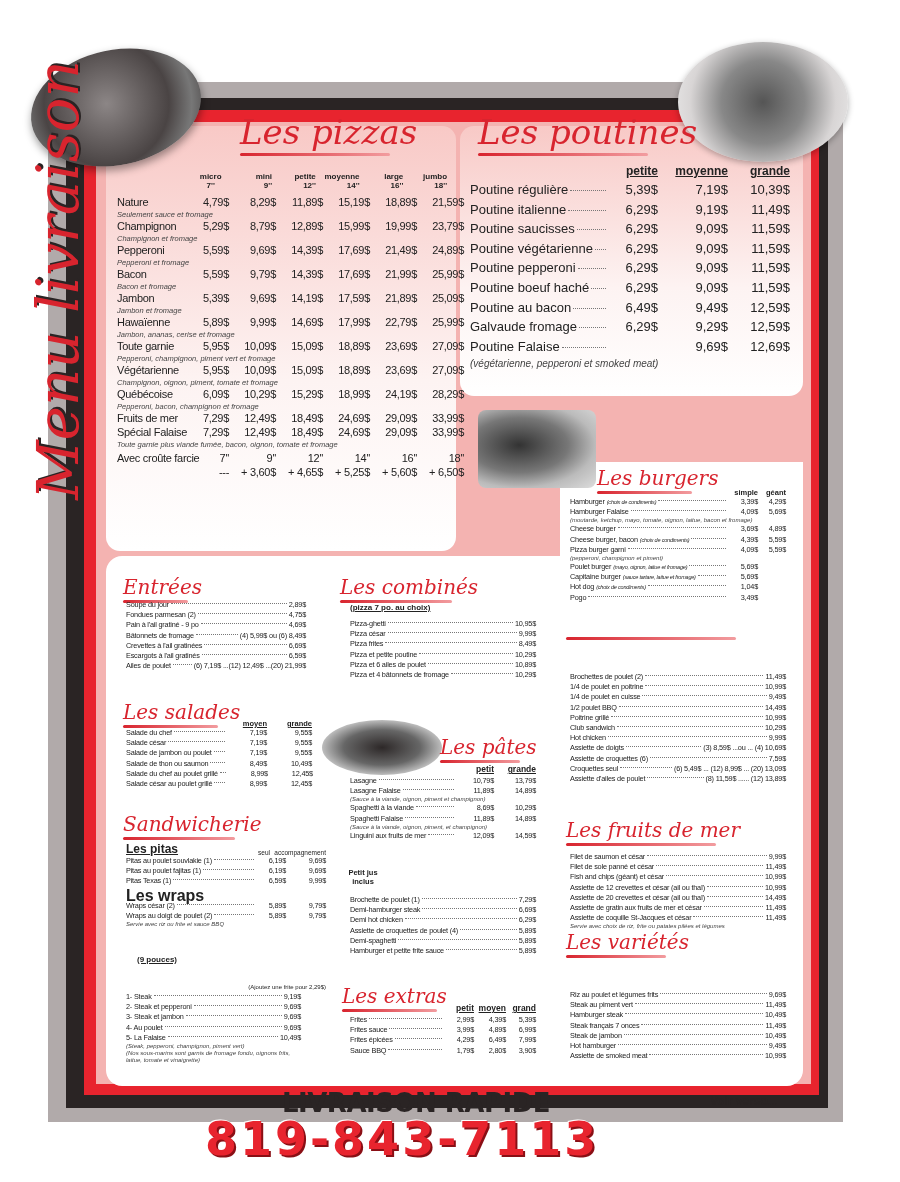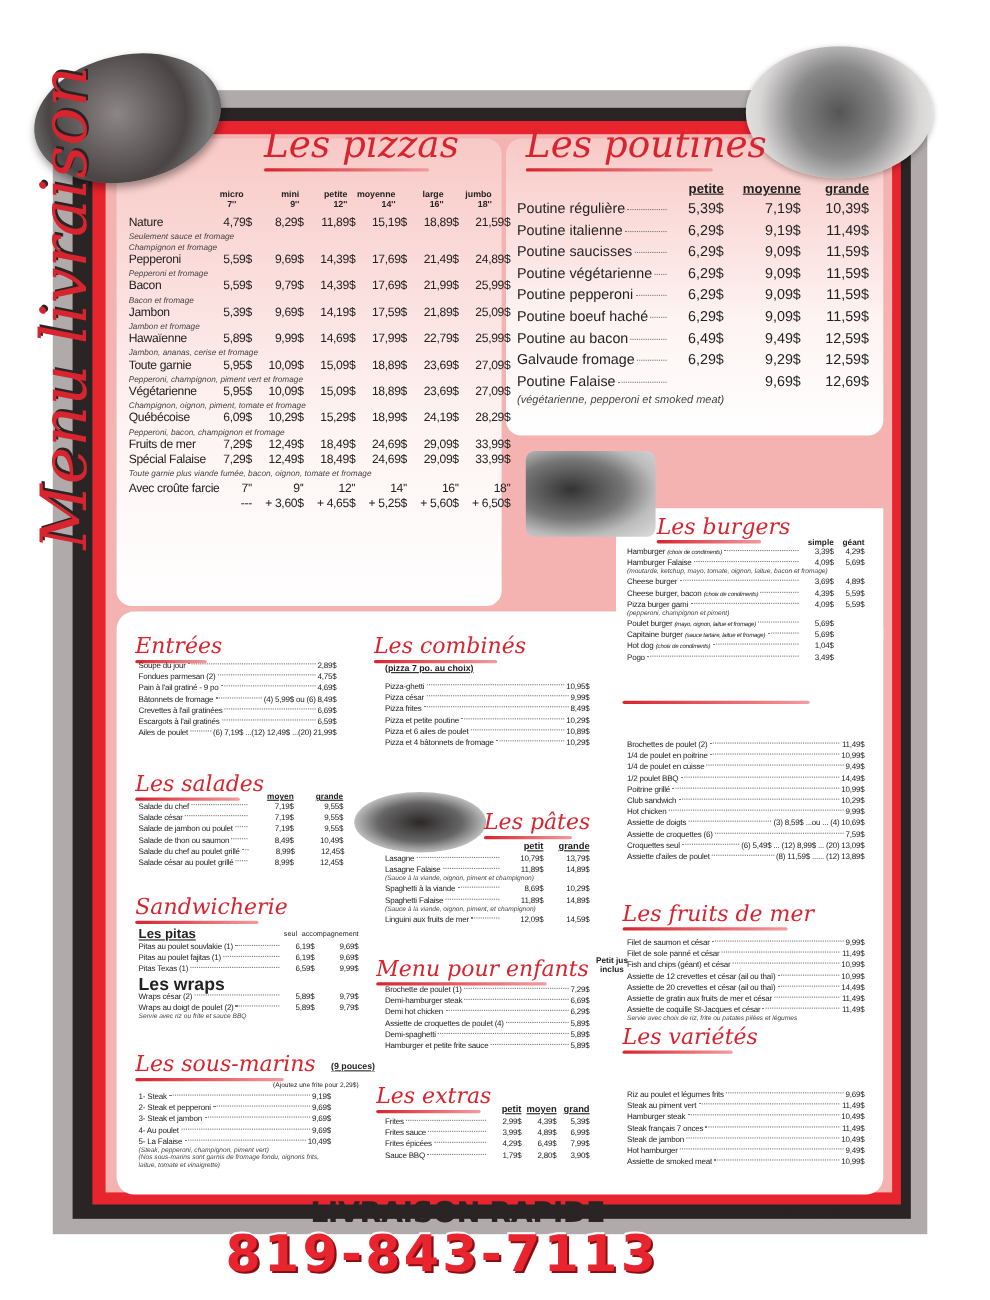--- a/index.html
+++ b/index.html
@@ -102,20 +102,31 @@
         <span class="cells">
           <span>4,79$</span>
           <span>8,29$</span>
           <span>11,89$</span>
           <span>15,19$</span>
           <span>18,89$</span>
           <span>21,59$</span>
         </span>
       </div>
       <div class="sub">Seulement sauce et fromage</div>
+      <div class="row">
+        <span class="name">Champignon</span>
+        <span class="cells">
+          <span>5,29$</span>
+          <span>8,79$</span>
+          <span>12,89$</span>
+          <span>15,99$</span>
+          <span>19,99$</span>
+          <span>23,79$</span>
+        </span>
+      </div>
       <div class="sub">Champignon et fromage</div>
       <div class="row">
         <span class="name">Pepperoni</span>
         <span class="cells">
           <span>5,59$</span>
           <span>9,69$</span>
           <span>14,39$</span>
           <span>17,69$</span>
           <span>21,49$</span>
           <span>24,89$</span>
@@ -631,21 +642,21 @@
         <span class="val" style="width: 45px;">12,45$</span>
       </div>
     </div>
 </div>
 
 <div style="position:absolute;left:123px;top:812px">
   <div class="script title-md">Sandwicherie</div>
   <div class="script-under" style="width:112px"></div>
 </div>
 <div class="sm" style="position:absolute;left:126px;top:842px;width:200px">
-  <div style="display:flex;align-items:center;height:14px">
+  <div style="display:flex;align-items:flex-end;height:14px">
     <div style="font-weight:bold;font-size:12px;text-decoration:underline;flex:1">Les pitas</div>
     <div style="font-size:6.5px;width:30px;text-align:right">seul</div>
     <div style="font-size:6.5px;width:56px;text-align:right">accompagnement</div>
   </div>
   <div id="pitas-rows">
       <div class="row">
         <span class="name">Pitas au poulet souvlakie (1)</span>
         <span class="dots"></span>
         <span class="val" style="width: 30px;">6,19$</span>
         <span class="val" style="width: 40px;">9,69$</span>
@@ -675,24 +686,20 @@
         <span class="name">Wraps au doigt de poulet (2)</span>
         <span class="dots"></span>
         <span class="val" style="width: 30px;">5,89$</span>
         <span class="val" style="width: 40px;">9,79$</span>
       </div>
     </div>
   <div class="sub">Servie avec riz ou frite et sauce BBQ</div>
 </div>
 
 <div style="position:absolute;left:123px;top:955px;display:flex;align-items:center">
-  <div>
-      <div class="script title-md">Les sous-marins</div>
-      <div class="script-under" style="width:135px"></div>
-    </div>
   <div style="font-size:8px;font-weight:bold;text-decoration:underline;margin-left:14px">(9 pouces)</div>
 </div>
 <div class="sm" style="position:absolute;left:126px;top:984px;width:200px">
   <div class="tiny" style="text-align:right;height:8px">(Ajoutez une frite pour 2,29$)</div>
   <div id="sousmarins-rows" style="width:175px">
       <div class="row">
         <span class="name">1- Steak</span>
         <span class="dots"></span>
         <span class="val">9,19$</span>
       </div>
@@ -800,24 +807,20 @@
       <div class="row">
         <span class="name">Linguini aux fruits de mer</span>
         <span class="dots"></span>
         <span class="val" style="width: 38px;">12,09$</span>
         <span class="val" style="width: 42px;">14,59$</span>
       </div>
     </div>
 </div>
 
 <div style="position:absolute;left:342px;top:868px;display:flex;align-items:flex-start">
-  <div>
-      <div class="script title-md">Menu pour enfants</div>
-      <div class="script-under" style="width:155px"></div>
-    </div>
   <div style="font-size:7.5px;font-weight:bold;width:38px;text-align:center;margin-left:2px;line-height:9px">Petit jus inclus</div>
 </div>
 <div class="sm" style="position:absolute;left:350px;top:895px;width:186px" id="enfants-rows">
     <div class="row">
       <span class="name">Brochette de poulet (1)</span>
       <span class="dots"></span>
       <span class="val">7,29$</span>
     </div>
     <div class="row">
       <span class="name">Demi-hamburger steak</span>

